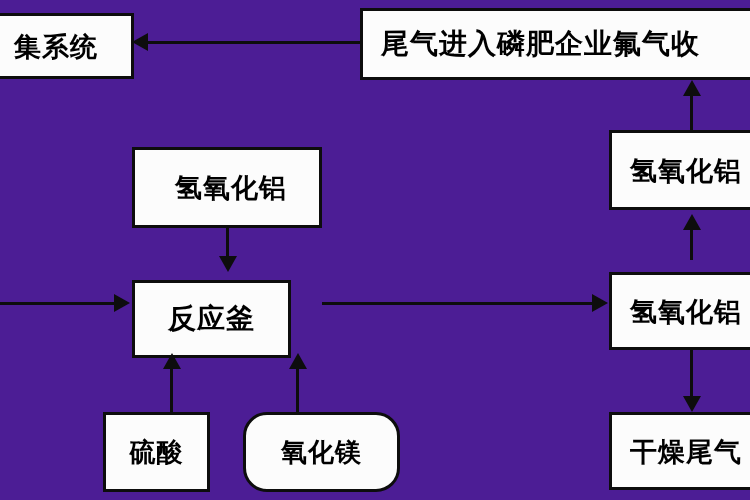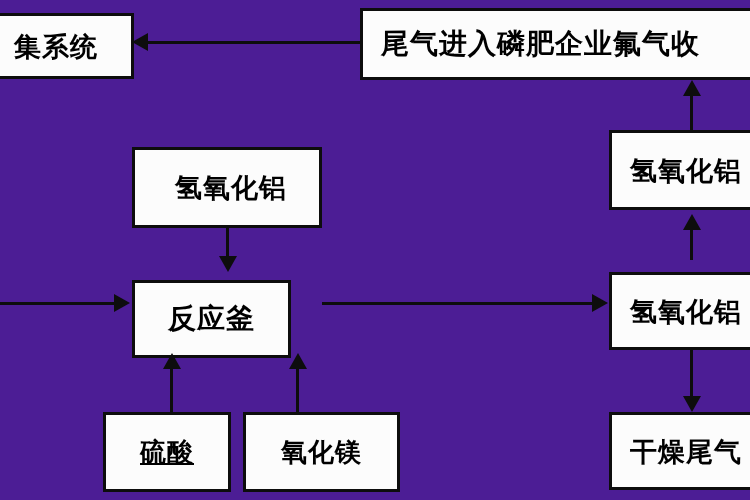--- a/index.html
+++ b/index.html
@@ -36,22 +36,22 @@
   
   #node-collection   { left: -22px; top: 13px;  width: 156px; height: 66px;  font-size: 27px; }
   #node-tailgas      { left: 360px; top: 8px;   width: 420px; height: 72px;  font-size: 28px;
                        justify-content: flex-start; padding-left: 18px; }
   #node-alhydroxide  { left: 132px; top: 147px; width: 190px; height: 81px;  font-size: 27px; padding-left: 8px; }
   #node-dryexhaust   { left: 609px; top: 130px; width: 165px; height: 80px;  font-size: 27px;
                        justify-content: flex-start; padding-left: 18px; }
   #node-reactor      { left: 132px; top: 272px; width: 159px; height: 78px;  font-size: 28px; margin-top: 8px; }
   #node-spraydry     { left: 609px; top: 272px; width: 165px; height: 78px;  font-size: 27px;
                        justify-content: flex-start; padding-left: 18px; }
-  #node-sulfuric     { left: 103px; top: 412px; width: 128px; height: 80px;  font-size: 26px; text-decoration: underline; }
-  #node-magnesia     { left: 243px; top: 412px; width: 157px; height: 80px;  font-size: 26px; }
+  #node-sulfuric     { left: 103px; top: 412px; width: 107px; height: 80px;  font-size: 26px; }
+  #node-magnesia     { left: 243px; top: 412px; width: 157px; height: 80px;  font-size: 26px; border-radius: 24px; }
   #node-packaging    { left: 609px; top: 412px; width: 165px; height: 78px;  font-size: 27px;
                        justify-content: flex-start; padding-left: 18px; }
 
   
   .edge { position: absolute; background: #0d0d0d; }
   .edge-h { height: 3px; }
   .edge-v { width: 3px; }
 
   .arrowhead { position: absolute; width: 0; height: 0; }
   .arrow-left  { border-top: 9px solid transparent; border-bottom: 9px solid transparent;

